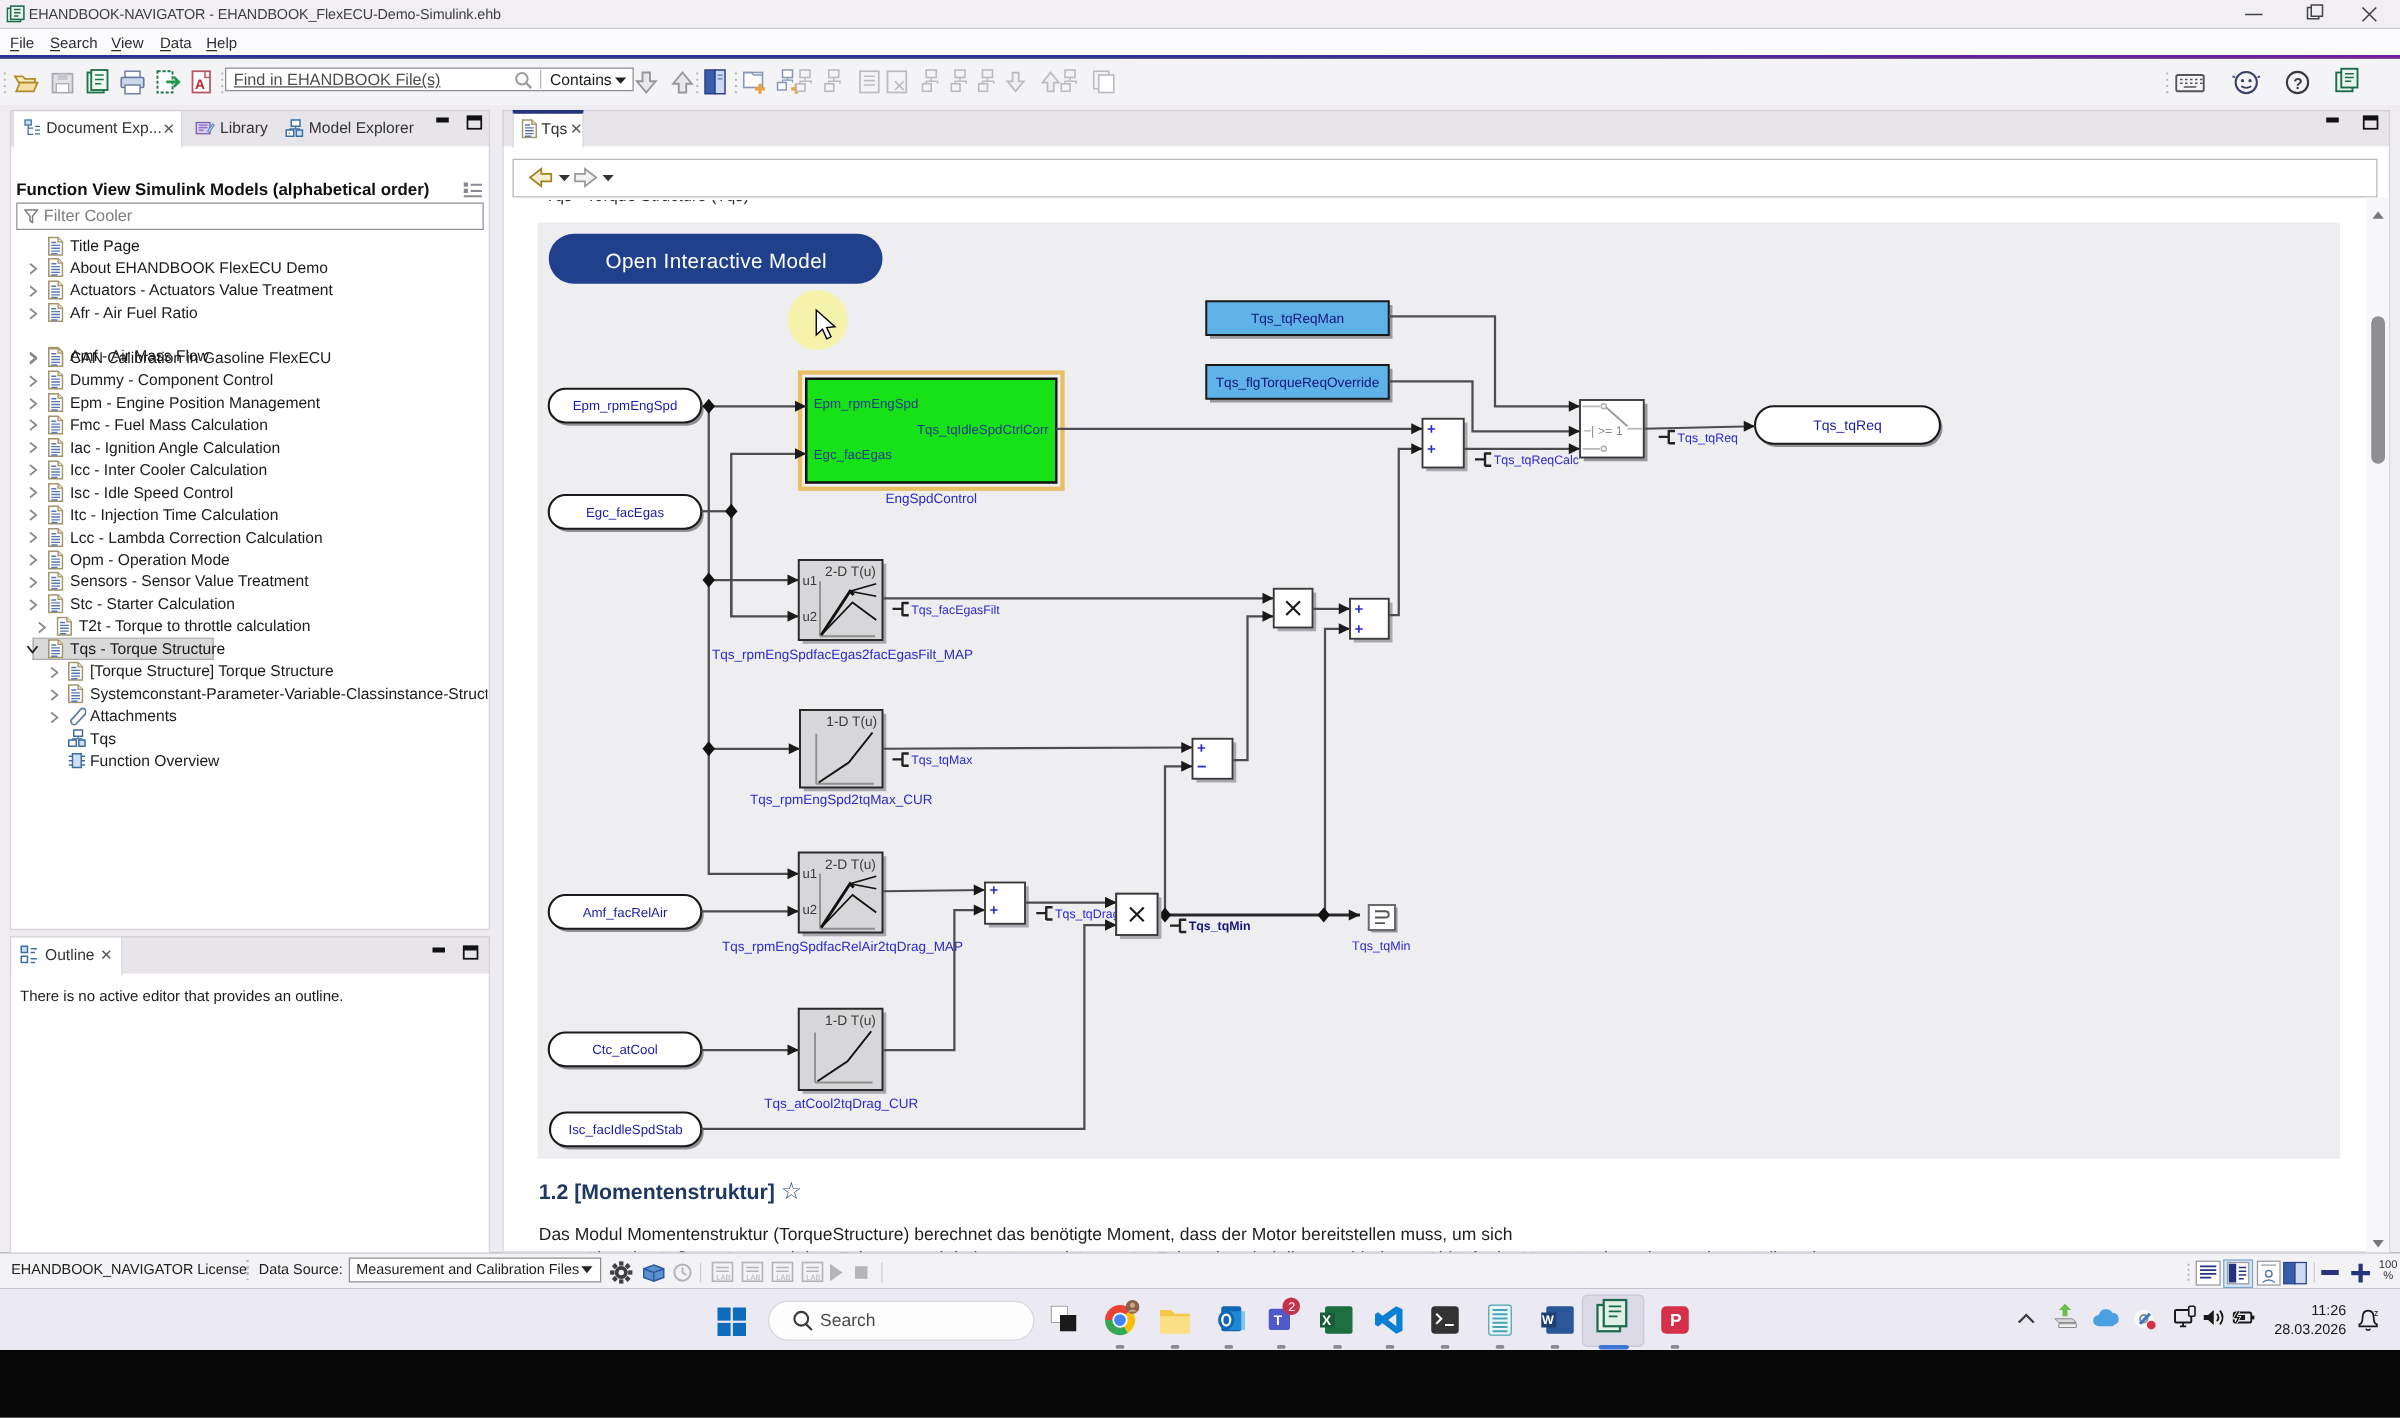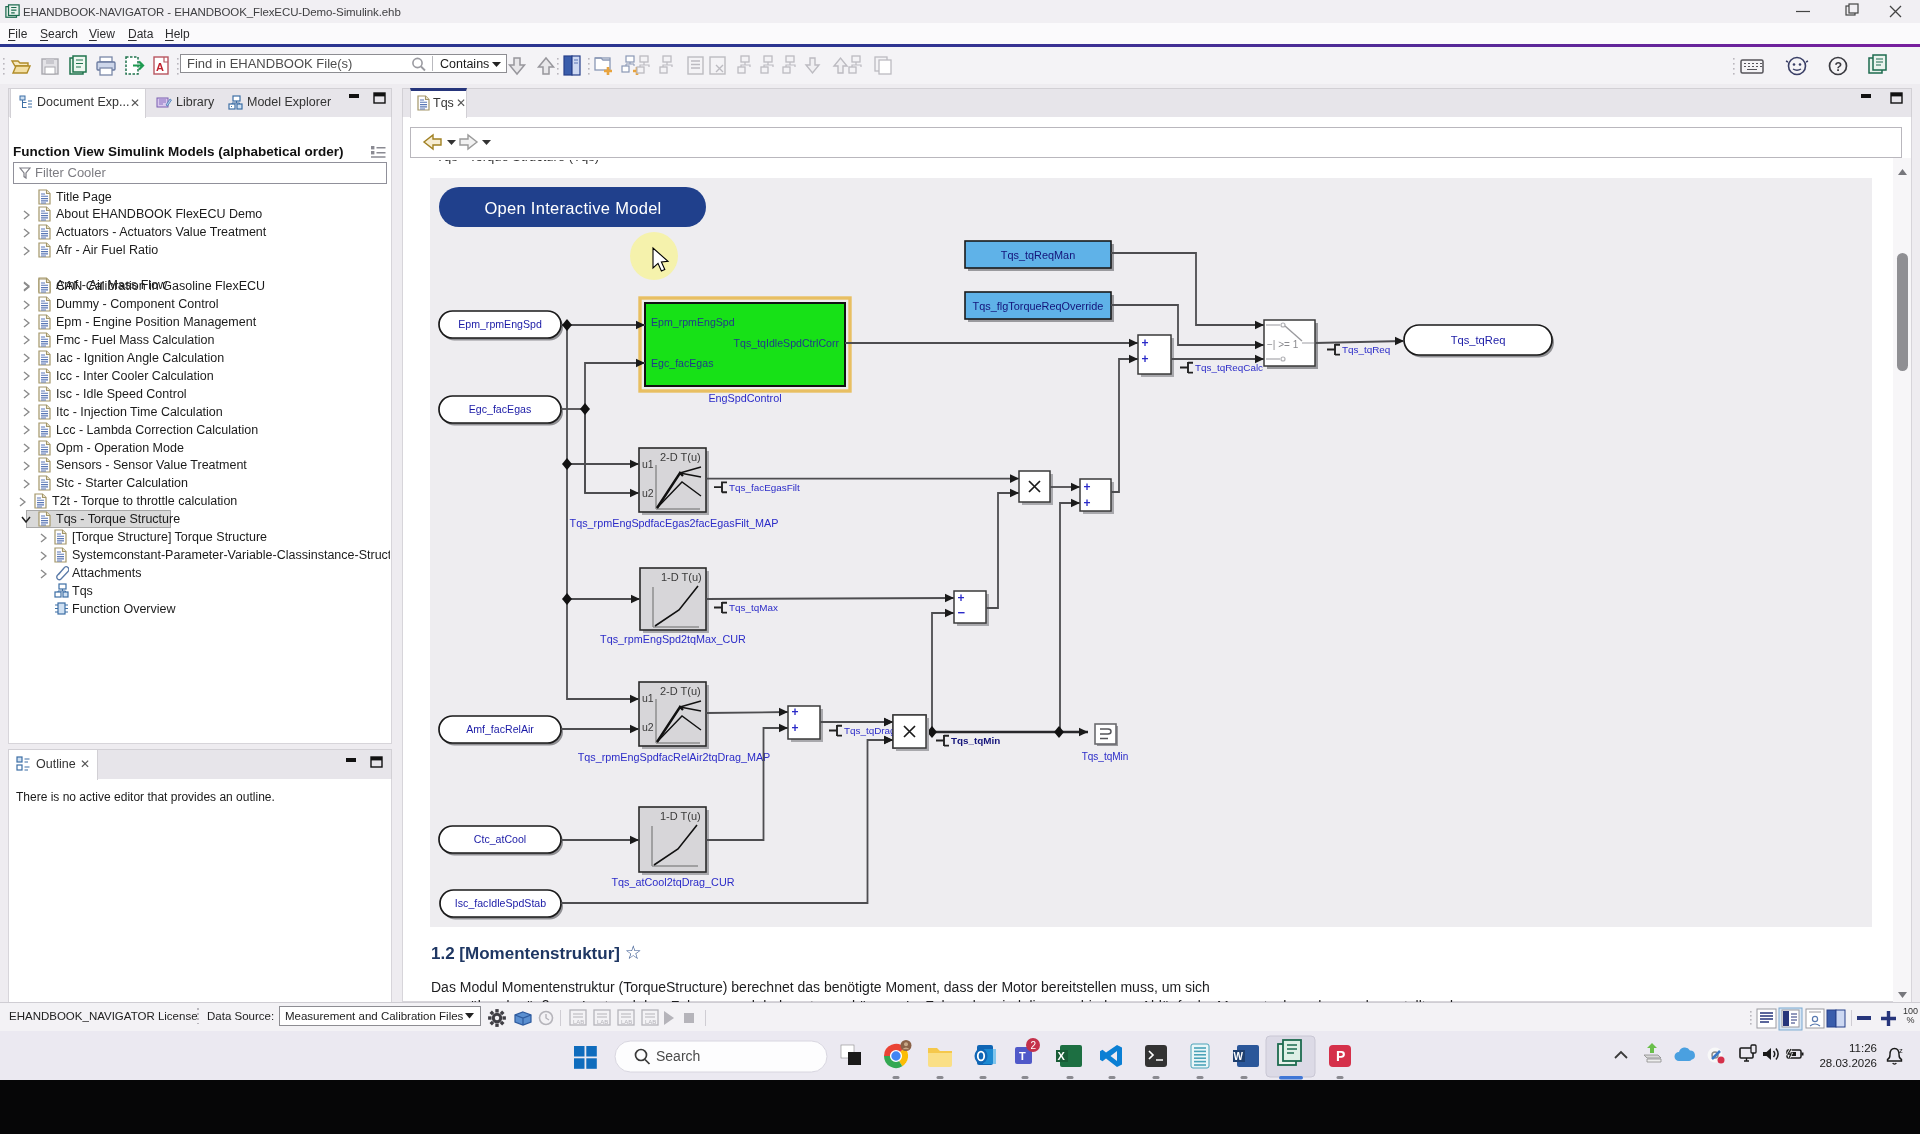--- a/index.html
+++ b/index.html
@@ -9,21 +9,21 @@
 
 #titlebar { left:0; top:0; width:1920px; height:23px; background:#f1eff3; }
 #titletxt { left:23px; top:6px; font-size:11.5px; letter-spacing:-0.1px; color:#3f3f42; }
 #menubar { left:0; top:23px; width:1920px; height:21px; background:#fbfafc; }
 .menu { position:absolute; top:27px; font-size:12px; color:#2c2c2e; }
 .menu u { text-decoration-thickness:1px; text-underline-offset:2px; }
 #blueline { left:0; top:44px; width:1920px; height:3px; background:linear-gradient(90deg,#2b3590 0%,#2c3591 45%,#781f9e 100%); }
 #toolbar { left:0; top:47px; width:1920px; height:37px; background:#f4f3f6; }
 #workspace { left:0; top:84px; width:1920px; height:918px; background:#eeecf0; }
 #searchbox { left:180px; top:54px; width:327px; height:19px; background:#fff; border:1px solid #8d8d92; }
-#searchtxt { left:187px; top:56px; font-size:13px; color:#4d4d4d; }
+#searchtxt { left:187px; top:56px; font-size:13px; color:#4d4d4d;text-decoration:underline; }
 #containssep { left:432px; top:56px; width:1px; height:15px; background:#b9b9be; }
 #containstxt { left:440px; top:57px; font-size:12.5px; color:#1a1a1a; }
 
 .tabstrip { background:#e7e5ea; border:1px solid #d2d0d5; border-bottom:none; }
 .tabactive { background:#fff; border:1px solid #d2d0d5; border-bottom:none; }
 #dexpanel { left:8px; top:88px; width:384px; height:656px; background:#fff; border:1px solid #d7d5da; }
 #outpanel { left:8px; top:749px; width:384px; height:254px; background:#fff; border:1px solid #d7d5da; }
 #editor { left:402px; top:88px; width:1510px; height:914px; background:#fff; border:1px solid #d7d5da; }
 .tabtxt { font-size:12.5px; color:#333; }
 .xbtn { color:#555; font-size:13px; }
@@ -386,21 +386,21 @@
       <svg class="abs" style="left:15px;top:4.5px" width="7" height="10" viewBox="0 0 7 10">
         <path d="M1 1 L6 5 L1 9" fill="none" stroke="#8a8a8a" stroke-width="1.4"></path>
       </svg>
       <svg class="abs" style="left:30px;top:1px" width="13" height="16" viewBox="0 0 13 16">
         <path d="M1 1 h7.5 l3.5 3.5 v10.5 h-11 z" fill="#fdfdff" stroke="#a39668" stroke-width="1.2"></path>
         <path d="M8.5 1 v3.5 h3.5" fill="#ece5cf" stroke="#a39668" stroke-width="1.1"></path>
         <path d="M3 5 h4 M3 7.3 h7 M3 9.6 h7 M3 11.9 h7 M3 14 h5" stroke="#5a77b5" stroke-width="1.1"></path>
       </svg>
       <div class="abs" style="left:48px;top:2px">Stc - Starter Calculation</div>
     </div>
-<div class="treerow" style="left:4px;top:492.3px;width:321px">
+<div class="treerow" style="left:15px;top:492.3px;width:321px">
       <svg class="abs" style="left:15px;top:4.5px" width="7" height="10" viewBox="0 0 7 10">
         <path d="M1 1 L6 5 L1 9" fill="none" stroke="#8a8a8a" stroke-width="1.4"></path>
       </svg>
       <svg class="abs" style="left:30px;top:1px" width="13" height="16" viewBox="0 0 13 16">
         <path d="M1 1 h7.5 l3.5 3.5 v10.5 h-11 z" fill="#fdfdff" stroke="#a39668" stroke-width="1.2"></path>
         <path d="M8.5 1 v3.5 h3.5" fill="#ece5cf" stroke="#a39668" stroke-width="1.1"></path>
         <path d="M3 5 h4 M3 7.3 h7 M3 9.6 h7 M3 11.9 h7 M3 14 h5" stroke="#5a77b5" stroke-width="1.1"></path>
       </svg>
       <div class="abs" style="left:48px;top:2px">T2t - Torque to throttle calculation</div>
     </div>

